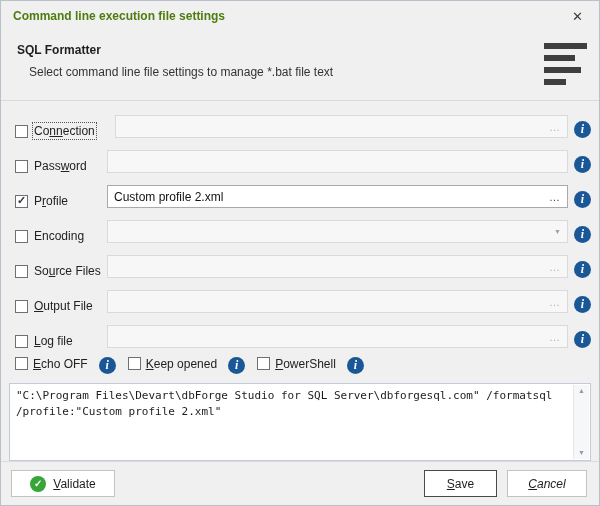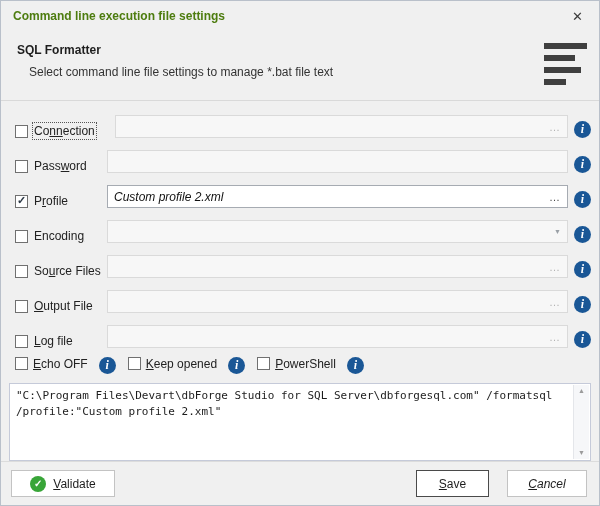--- a/index.html
+++ b/index.html
@@ -64,21 +64,21 @@
   .field{
     width:100%; height:23px;
     background:#f7f7f7; border:1px solid #dadada;
     display:flex; align-items:center; justify-content:flex-end;
     padding:0 6px;
   }
   .field.enabled{ background:#fff; border:1px solid #a6abb2; }
   .field input{
     flex:1 1 auto; border:none; outline:none; background:transparent;
     font-family:"Liberation Sans", sans-serif; font-size:12px; color:#111;
-    height:19px; padding:0;font-style:italic;
+    height:19px; padding:0;
   }
   .dots{ font-size:11px; letter-spacing:1px; color:#b3b3b3; line-height:10px; cursor:default; }
   .dots.dark{ color:#4a4a4a; cursor:pointer; }
   .dd-arrow{ font-size:7px; color:#9aa0a6; line-height:7px; }
   .info{
     flex:0 0 17px; width:17px; height:17px; margin-left:6px;
     background:#1a5796; border-radius:50%;
     color:#fff; font-family:"Liberation Serif", serif; font-style:italic; font-weight:bold;
     font-size:12px; line-height:17px; text-align:center; cursor:pointer;
   }
@@ -117,21 +117,21 @@
     display:inline-flex; align-items:center; justify-content:center;
     cursor:pointer;
   }
   button u{ text-decoration:underline; }
   .btn-validate{ width:104px; gap:7px; }
   .vicon{
     width:16px; height:16px; border-radius:50%;
     background:#38a538; color:#fff; font-size:10px; font-weight:bold;
     display:inline-flex; align-items:center; justify-content:center;
   }
-  .footer .right{ margin-left:auto; display:flex; gap:18px; }
+  .footer .right{ margin-left:auto; display:flex; gap:10px; }
   .btn-save{ width:73px; border:1px solid #4a4a4a; }
   .btn-cancel{ width:80px;font-style:italic; }
 </style>
 </head>
 <body>
 
 <div class="dialog">
 
   <div class="titlebar">
     <span class="title">Command line execution file settings</span>

